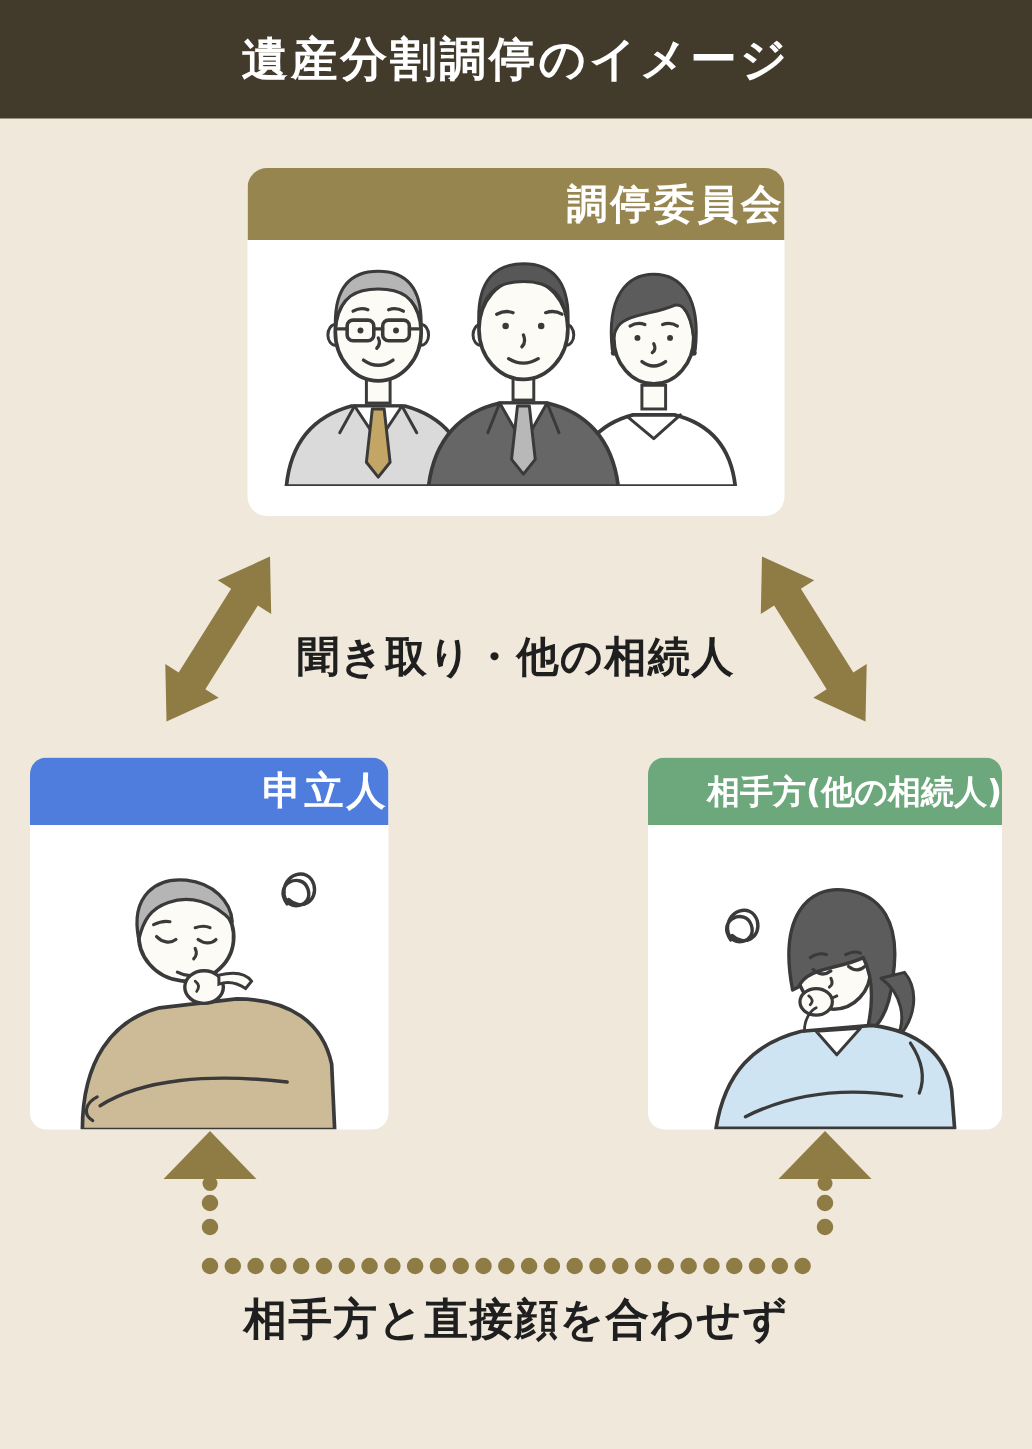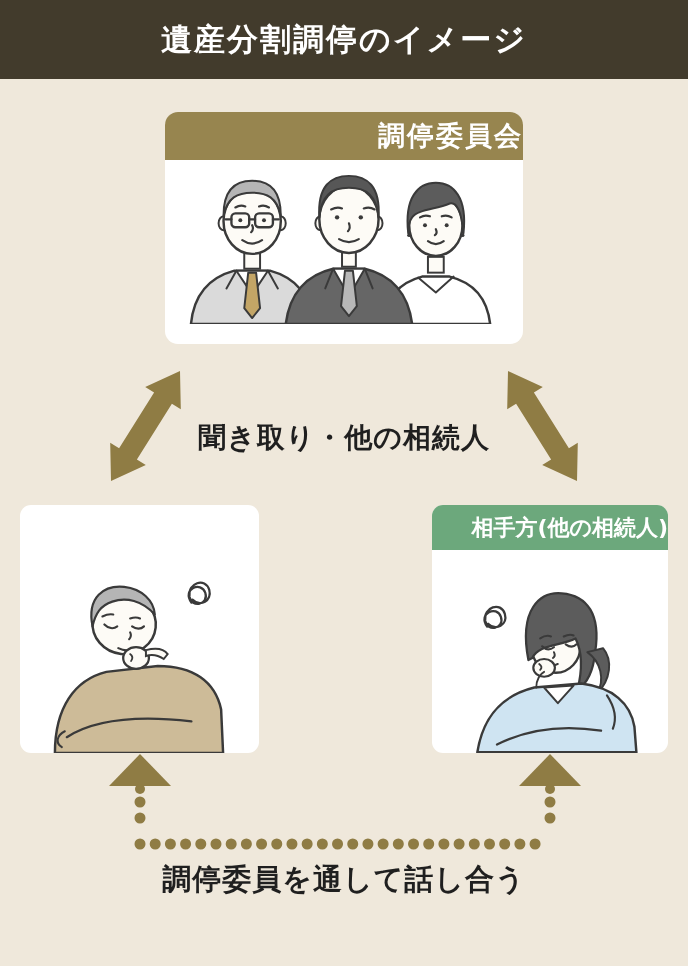--- a/index.html
+++ b/index.html
@@ -140,20 +140,23 @@
         </g>
       </svg>
     </div>
   </div>
 
   <div class="note note-middle">
     <span>聞き取り・他の相続人</span>
   </div>
 
   <div class="card card-petitioner">
+    <div class="card-header">
+      <span>申立人</span>
+    </div>
     <div class="card-body">
       <svg width="218" height="184" viewBox="0 0 220 186" xmlns="http://www.w3.org/2000/svg">
         <g>
           <path class="ln" d="M162,34 c-10,-14 10,-22 14,-10 c4,12 -14,16 -16,4 c-2,-14 16,-20 20,-7 c3,11 -9,18 -17,10" stroke-width="2.3"></path>
         </g>
         <g>
           <path d="M24,186 C24,140 44,112 76,104 L128,98 C164,98 186,114 192,142 L194,186 Z" fill="#cdbb98" stroke="#3a3a3a" stroke-width="2.5" stroke-linejoin="round"></path>
           <path class="ln" d="M36,170 C64,152 110,148 162,154" stroke-width="2.3"></path>
           <path class="ln" d="M34,164 c-8,4 -10,12 -3,16" stroke-width="2.1"></path>
           <ellipse cx="94" cy="56" rx="32" ry="30" fill="#fdfbf6" stroke="#3a3a3a" stroke-width="2.5" transform="rotate(6 94 56)"></ellipse>
@@ -190,16 +193,16 @@
           <path class="ln" d="M168,128 C176,140 178,152 174,162" stroke-width="2.2"></path>
           <path class="ln" d="M56,178 C88,162 124,158 162,164" stroke-width="2.3"></path>
           <ellipse cx="104" cy="100" rx="11" ry="9" fill="#fdfbf6" stroke="#3a3a3a" stroke-width="2.2"></ellipse>
           <path class="ln" d="M99,96 q4,3 1,6 M96,120 c0,-8 4,-14 8,-16" stroke-width="1.9"></path>
         </g>
       </svg>
     </div>
   </div>
 
   <div class="note note-bottom">
-    <span>調停委員を通して話し合う</span>
+    <span>相手方と直接顔を合わせず</span>
   </div>
 
 </div>
 
 </body></html>

